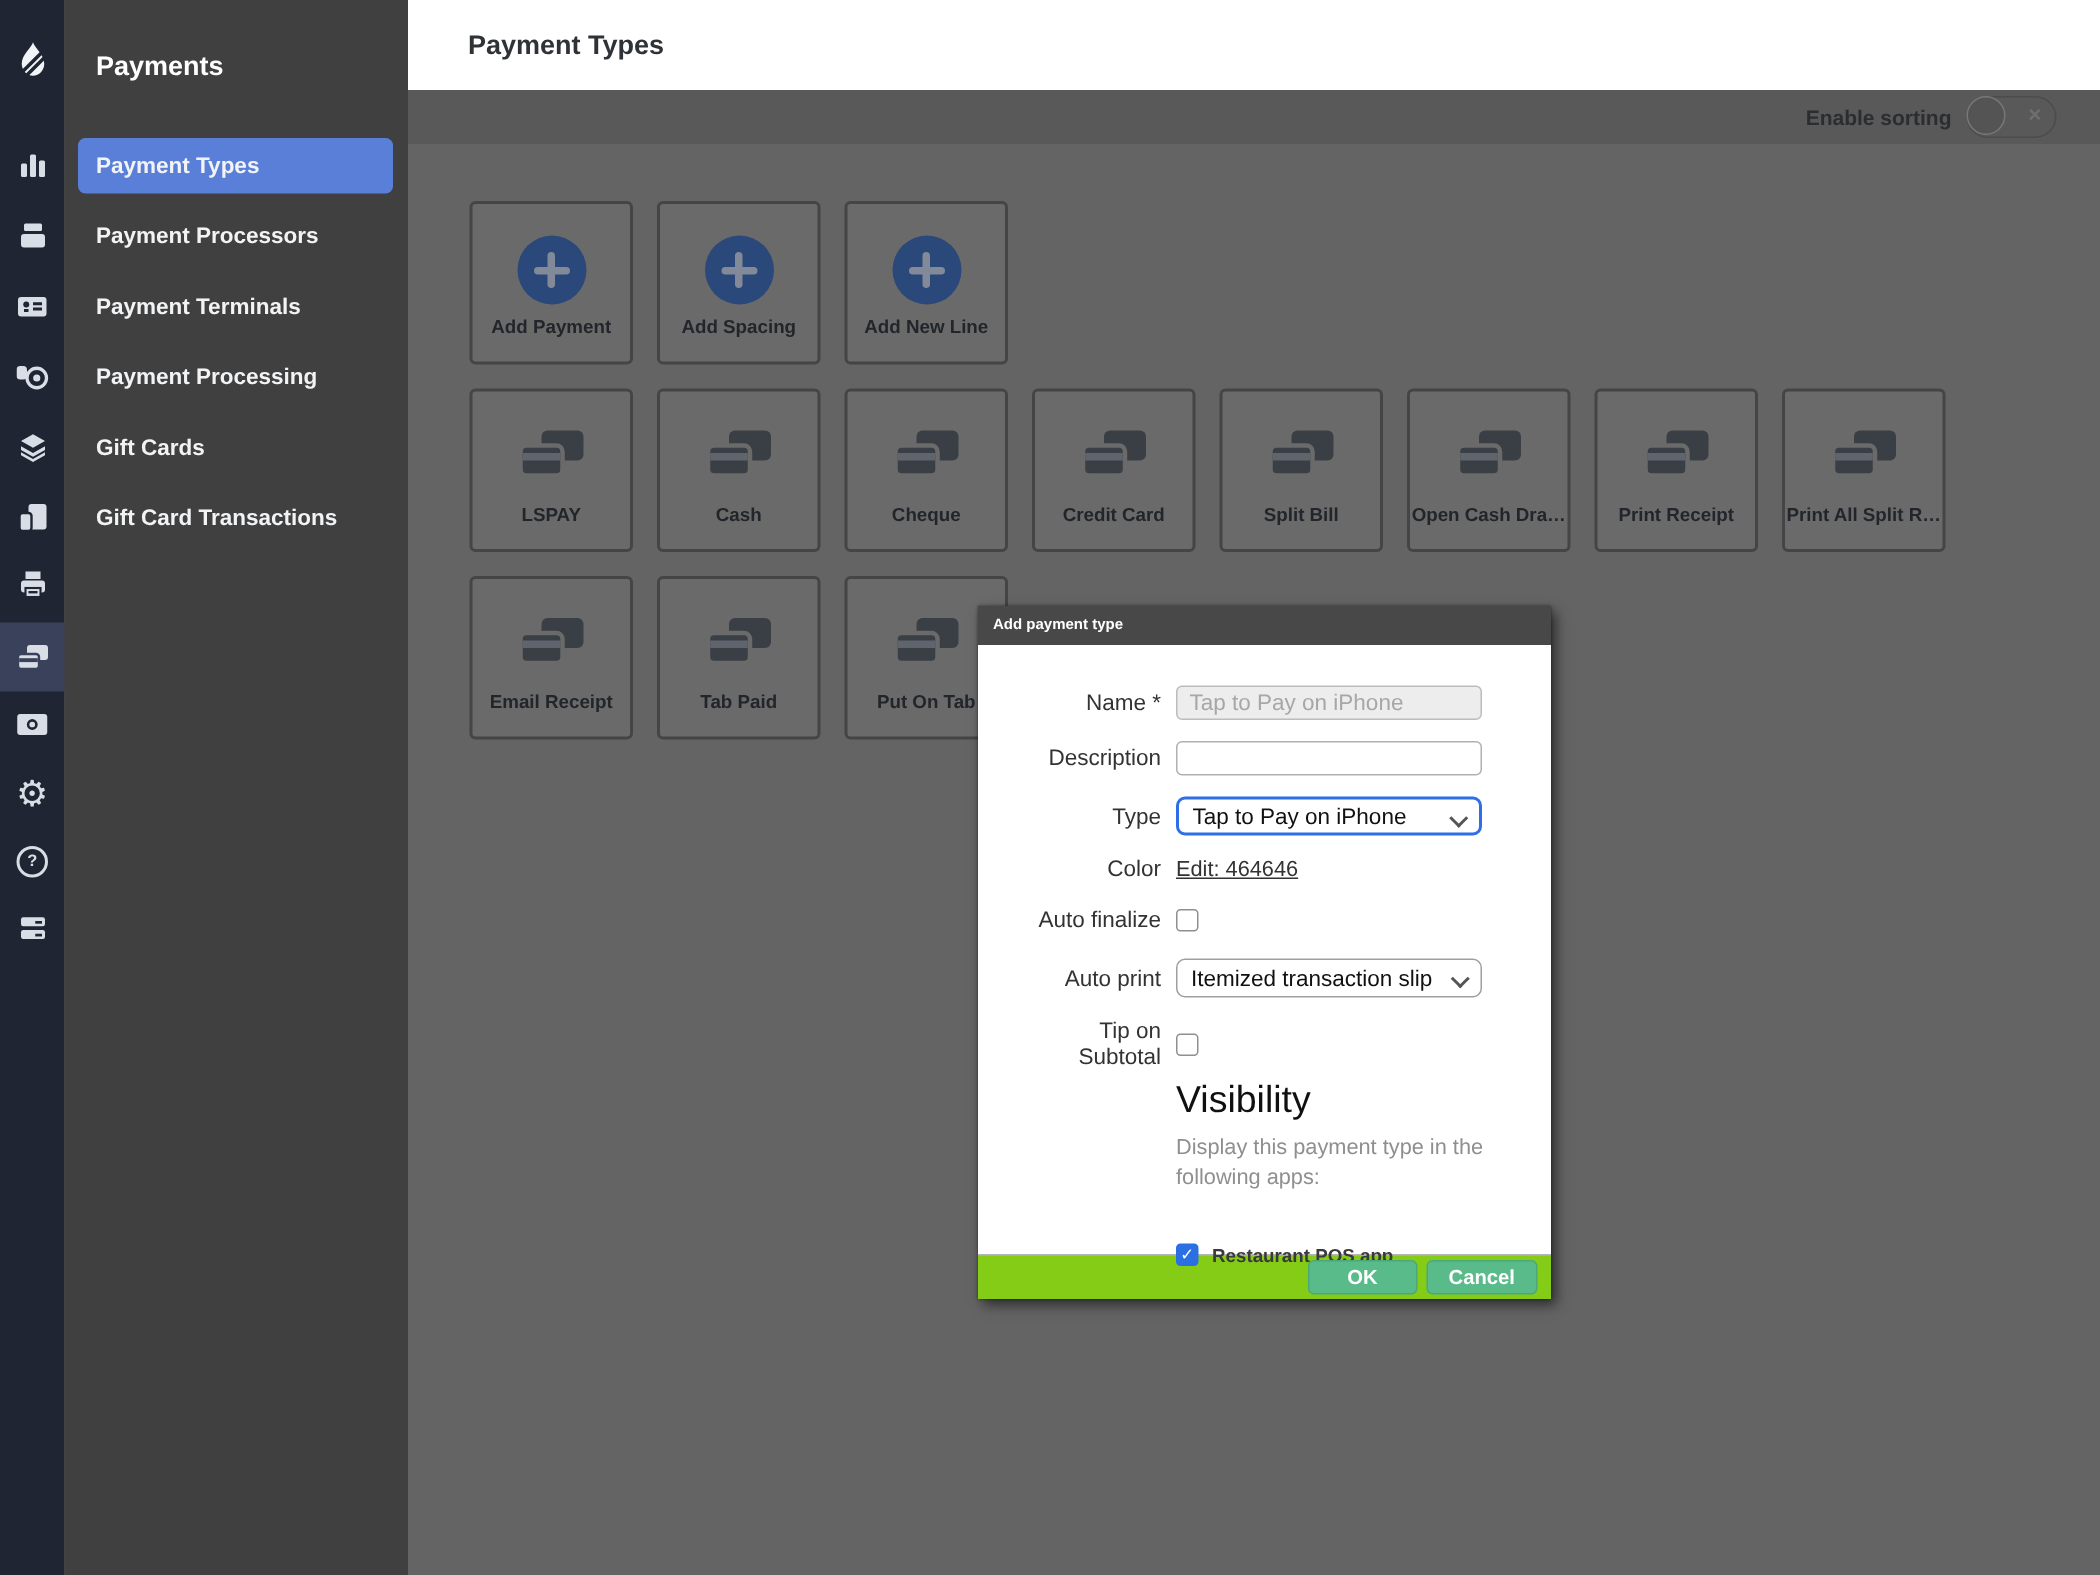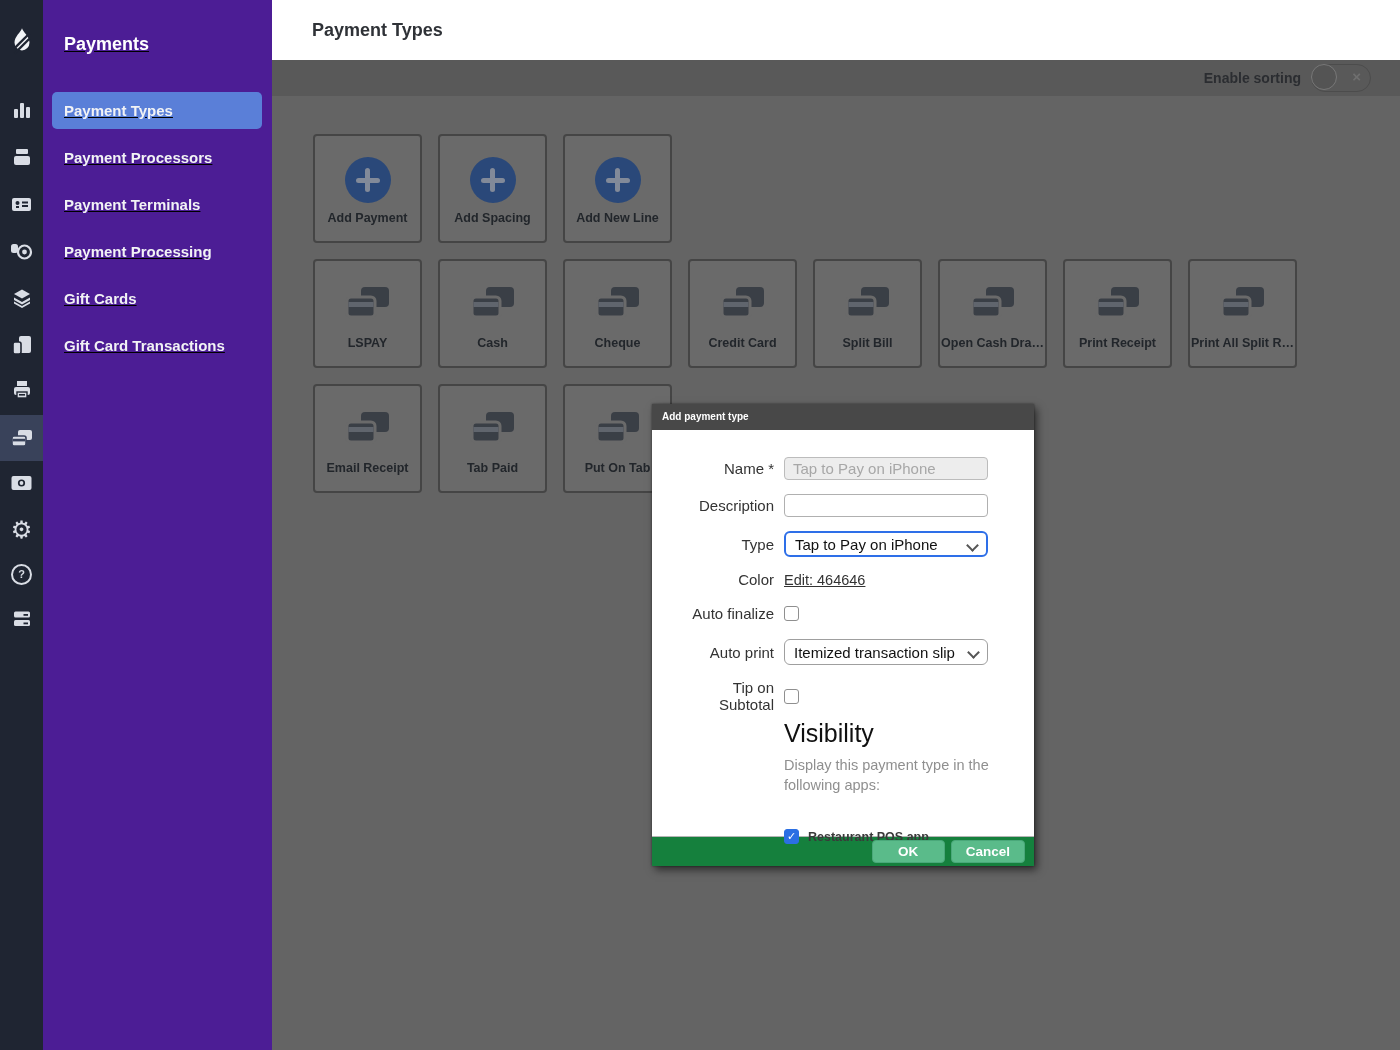--- a/index.html
+++ b/index.html
@@ -9,21 +9,21 @@
     background:#646464;
   }
   
   .rail{position:absolute;left:0;top:0;width:43px;height:1050px;background:#1f2532;z-index:3;}
   .rail-logo{position:absolute;top:27px;left:0;width:43px;display:flex;justify-content:center;}
   .rail-slot{position:absolute;left:0;width:43px;height:46px;display:flex;align-items:center;justify-content:center;cursor:pointer;}
   .rail-slot.active{background:#39425a;}
   .help-badge{width:17px;height:17px;border:2px solid #d9dde5;border-radius:50%;display:flex;align-items:center;justify-content:center;font-size:11px;font-weight:bold;color:#d9dde5;}
   .gear-glyph{font-size:24px;color:#d9dde5;line-height:1;}
   
-  .sidebar{position:absolute;left:43px;top:0;width:229px;height:1050px;background:#4c1d95;z-index:3;text-decoration:underline;}
+  .sidebar{position:absolute;left:43px;top:0;width:229px;height:1050px;background:#404040;z-index:3;}
   .sidebar-title{padding:34px 0 0 21px;font-size:18px;font-weight:bold;color:#ffffff;}
   .nav{margin-top:37px;}
   .nav-item{height:37px;margin:0 10px 10px 9px;padding-left:12px;display:flex;align-items:center;
     font-size:15px;font-weight:600;color:#f2f3f5;border-radius:5px;cursor:pointer;}
   .nav-item.active{background:#5a7fd8;}
   
   .main{position:absolute;left:272px;top:0;width:1128px;height:1050px;}
   .header{position:absolute;top:0;left:0;right:0;height:60px;background:#ffffff;display:flex;align-items:center;}
   .header-title{margin-left:40px;font-size:18px;font-weight:bold;color:#2f3237;}
   .toolbar{position:absolute;top:60px;left:0;right:0;height:36px;background:#595959;display:flex;align-items:center;justify-content:flex-end;padding-right:29px;box-sizing:border-box;}
@@ -56,21 +56,21 @@
   .select.focused{border:2px solid #2e6fe8;height:26px;}
   .chev{position:absolute;right:9px;top:8px;width:7px;height:7px;border-right:2px solid #555;border-bottom:2px solid #555;transform:rotate(45deg);}
   .link{font-size:14.5px;color:#333333;text-decoration:underline;cursor:pointer;}
   .checkbox{width:15px;height:15px;border:1px solid #8f8f8f;border-radius:3px;background:#ffffff;box-sizing:border-box;cursor:pointer;}
   .checkbox.checked{background:#2b6fe3;border-color:#2b6fe3;display:flex;align-items:center;justify-content:center;color:#fff;font-size:11px;font-weight:bold;}
   .visibility{margin-left:132px;}
   .visibility h2{margin:6px 0 8px 0;font-size:25px;font-weight:400;color:#101010;}
   .vis-desc{width:245px;font-size:14.5px;color:#8f8f8f;line-height:1.35;margin-bottom:34px;}
   .vis-check-row{display:flex;align-items:center;gap:9px;}
   .vis-check-label{font-size:12.5px;font-weight:600;color:#3a3a3a;}
-  .modal-footer{height:30px;background:#15803d;border-top:1px solid #b5b5b5;box-sizing:border-box;display:flex;align-items:center;justify-content:flex-end;gap:6px;padding-right:9px;}
+  .modal-footer{height:30px;background:#84cc16;border-top:1px solid #b5b5b5;box-sizing:border-box;display:flex;align-items:center;justify-content:flex-end;gap:6px;padding-right:9px;}
   .btn{height:23px;min-width:73px;padding:0 14px;box-sizing:border-box;background:#5abb8a;border:1px solid #4aa87a;border-radius:4px;color:#ffffff;font-size:13.5px;font-weight:bold;font-family:inherit;cursor:pointer;}
 </style>
 </head>
 <body>
 
 <div class="rail">
   <div class="rail-logo">
     <svg width="26" height="30" viewBox="0 0 22 26">
       <path d="M11 1 C10 4.5 4.5 8 4.5 13.5 a6.5 6.8 0 0 0 13 0 C17.5 8 12 4.5 11 1 Z" fill="#f2f4f7"></path>
       <rect x="2" y="11" width="18" height="2" fill="#1f2532" transform="rotate(-45 11 12)"></rect>

